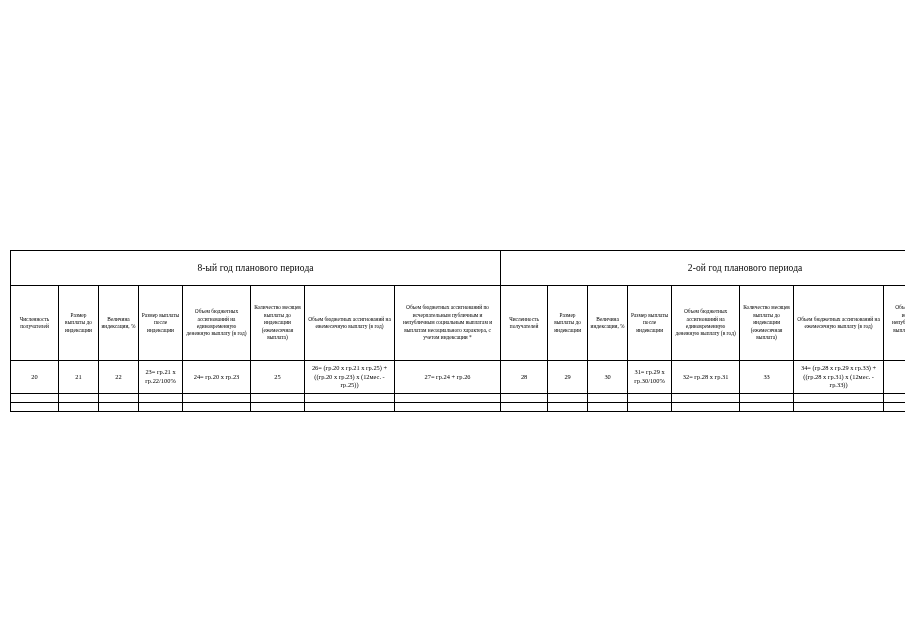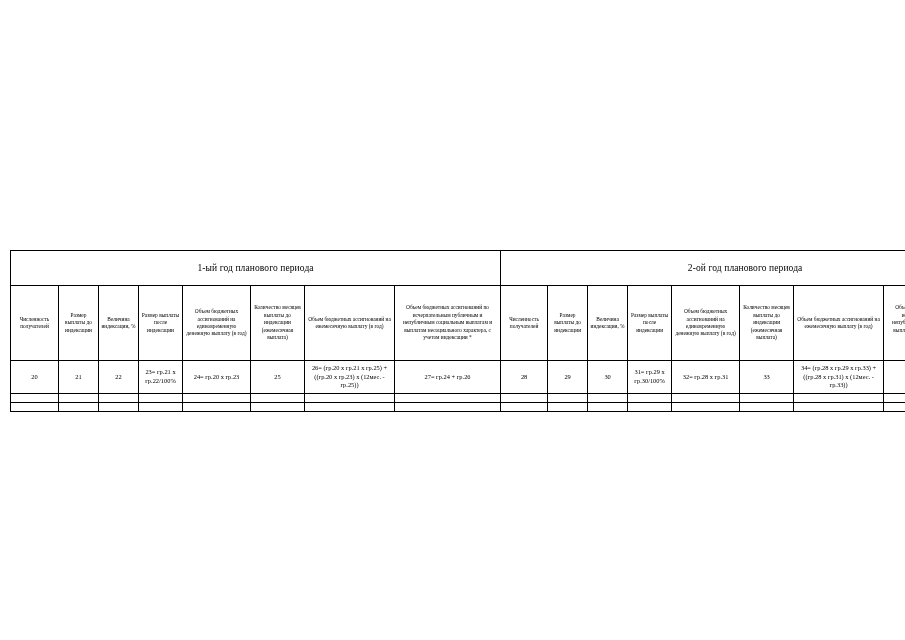--- a/index.html
+++ b/index.html
@@ -119,21 +119,21 @@
         <col style="width:44px">
         <col style="width:68px">
         <col style="width:54px">
         <col style="width:90px">
         <col style="width:106px">
       </colgroup>
       <tbody>
 
         <tr class="group-row">
           <td colspan="8" class="group-sep-right">
-            <span class="cell-text">1-ый год планового периода</span>
+            <span class="cell-text">8-ый год планового периода</span>
           </td>
           <td colspan="8">
             <span class="cell-text">2-ой год планового периода</span>
           </td>
         </tr>
 
         <tr class="head-row">
           <td>
             <span class="cell-text">Численность получателей</span>
           </td>

